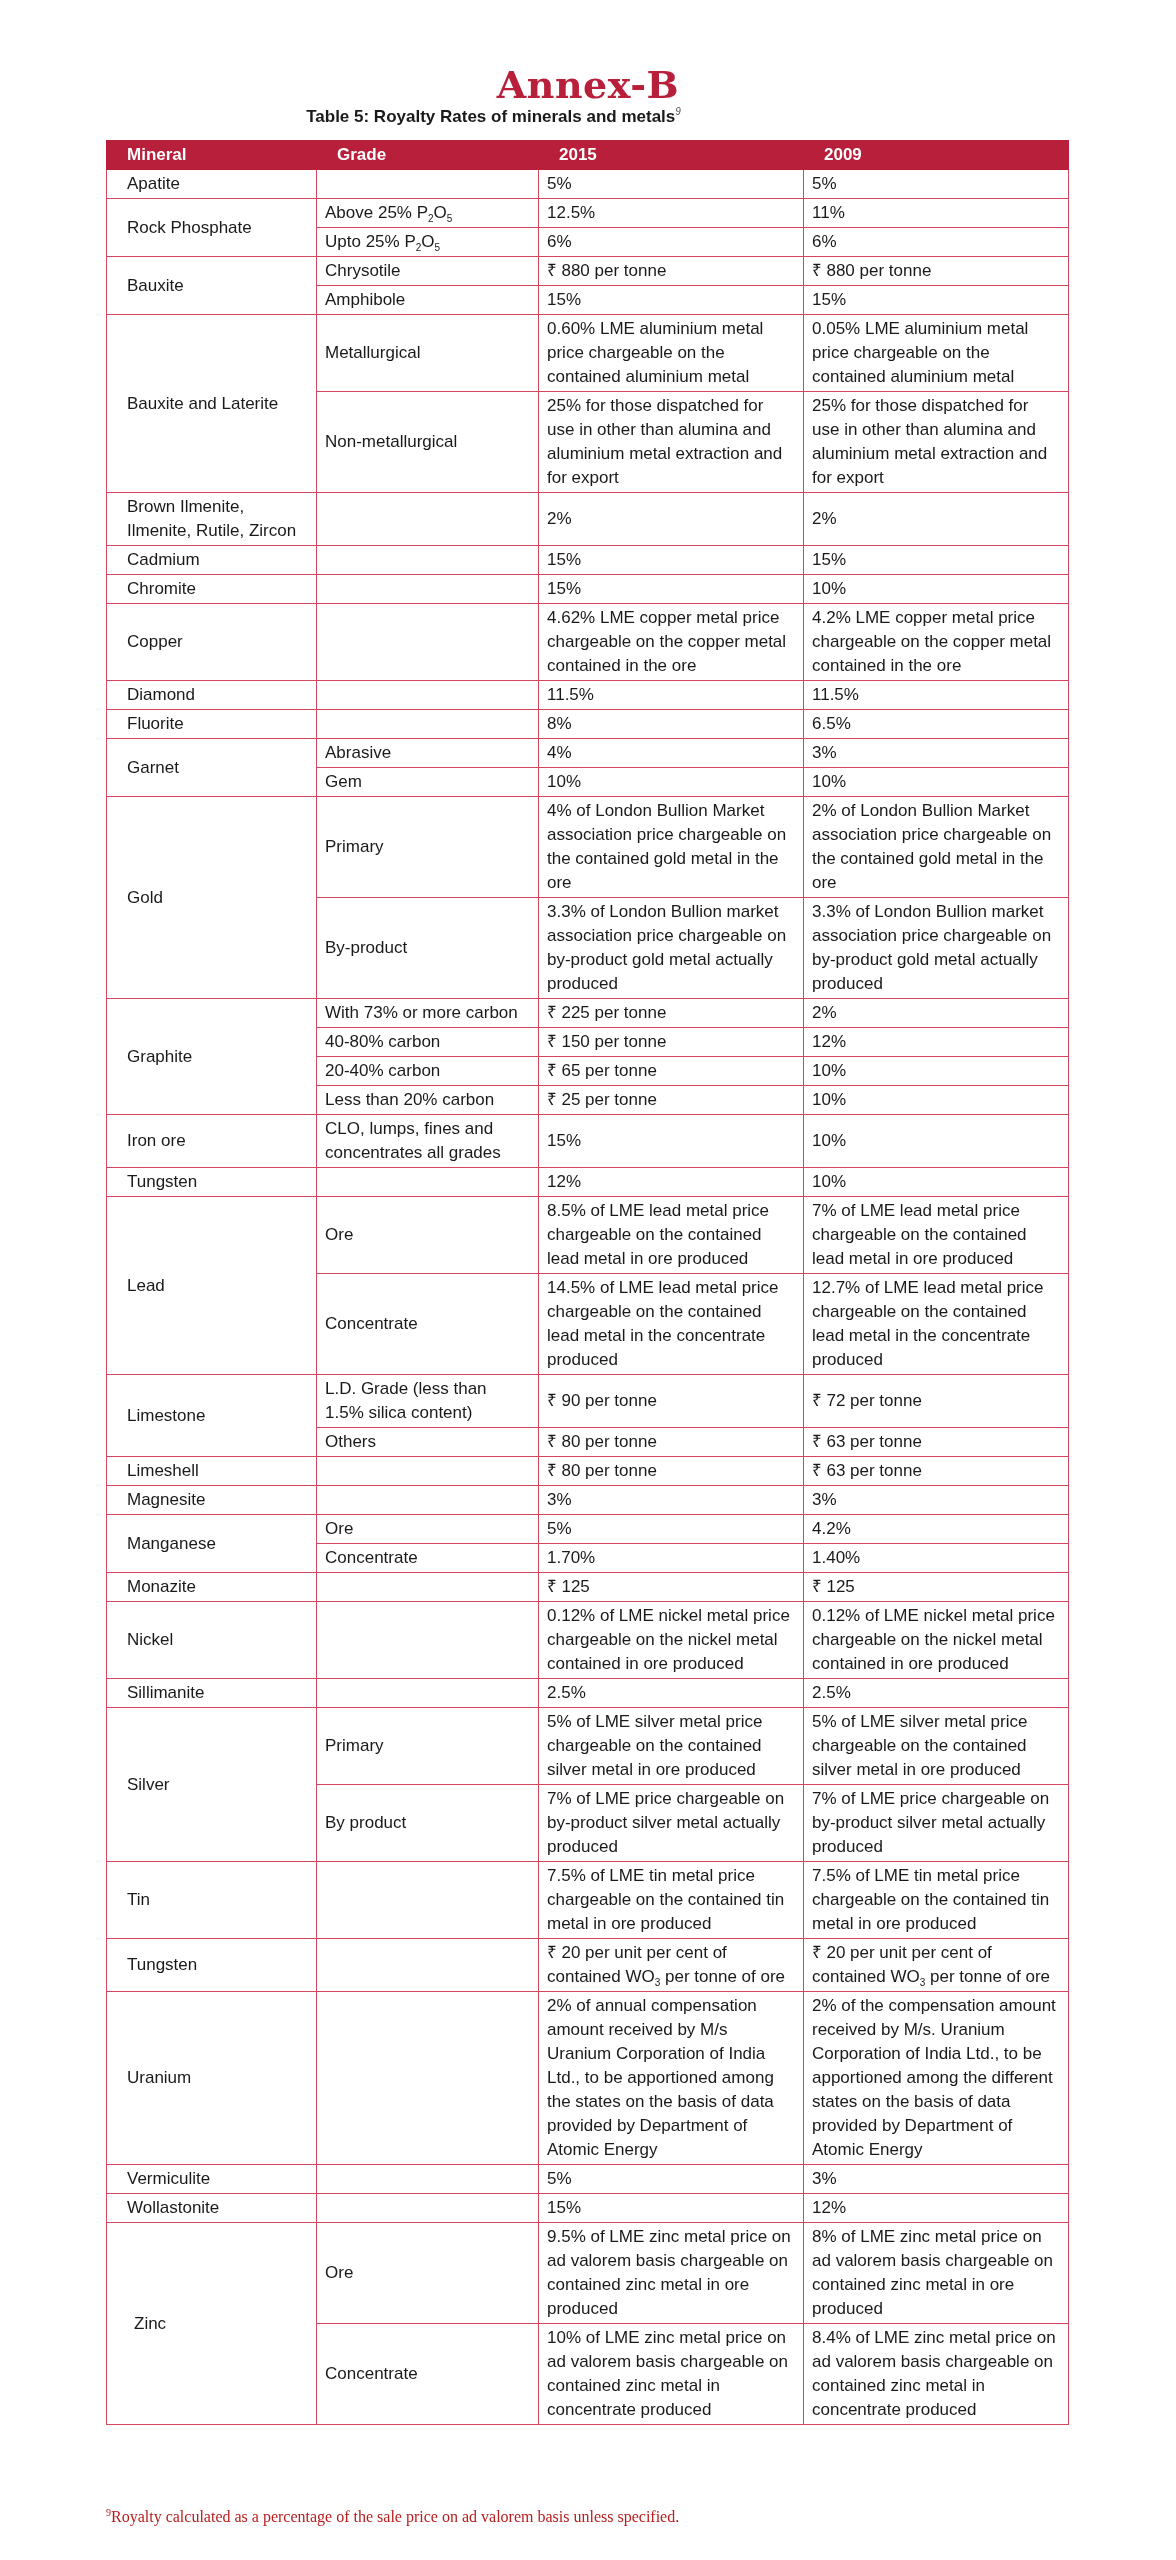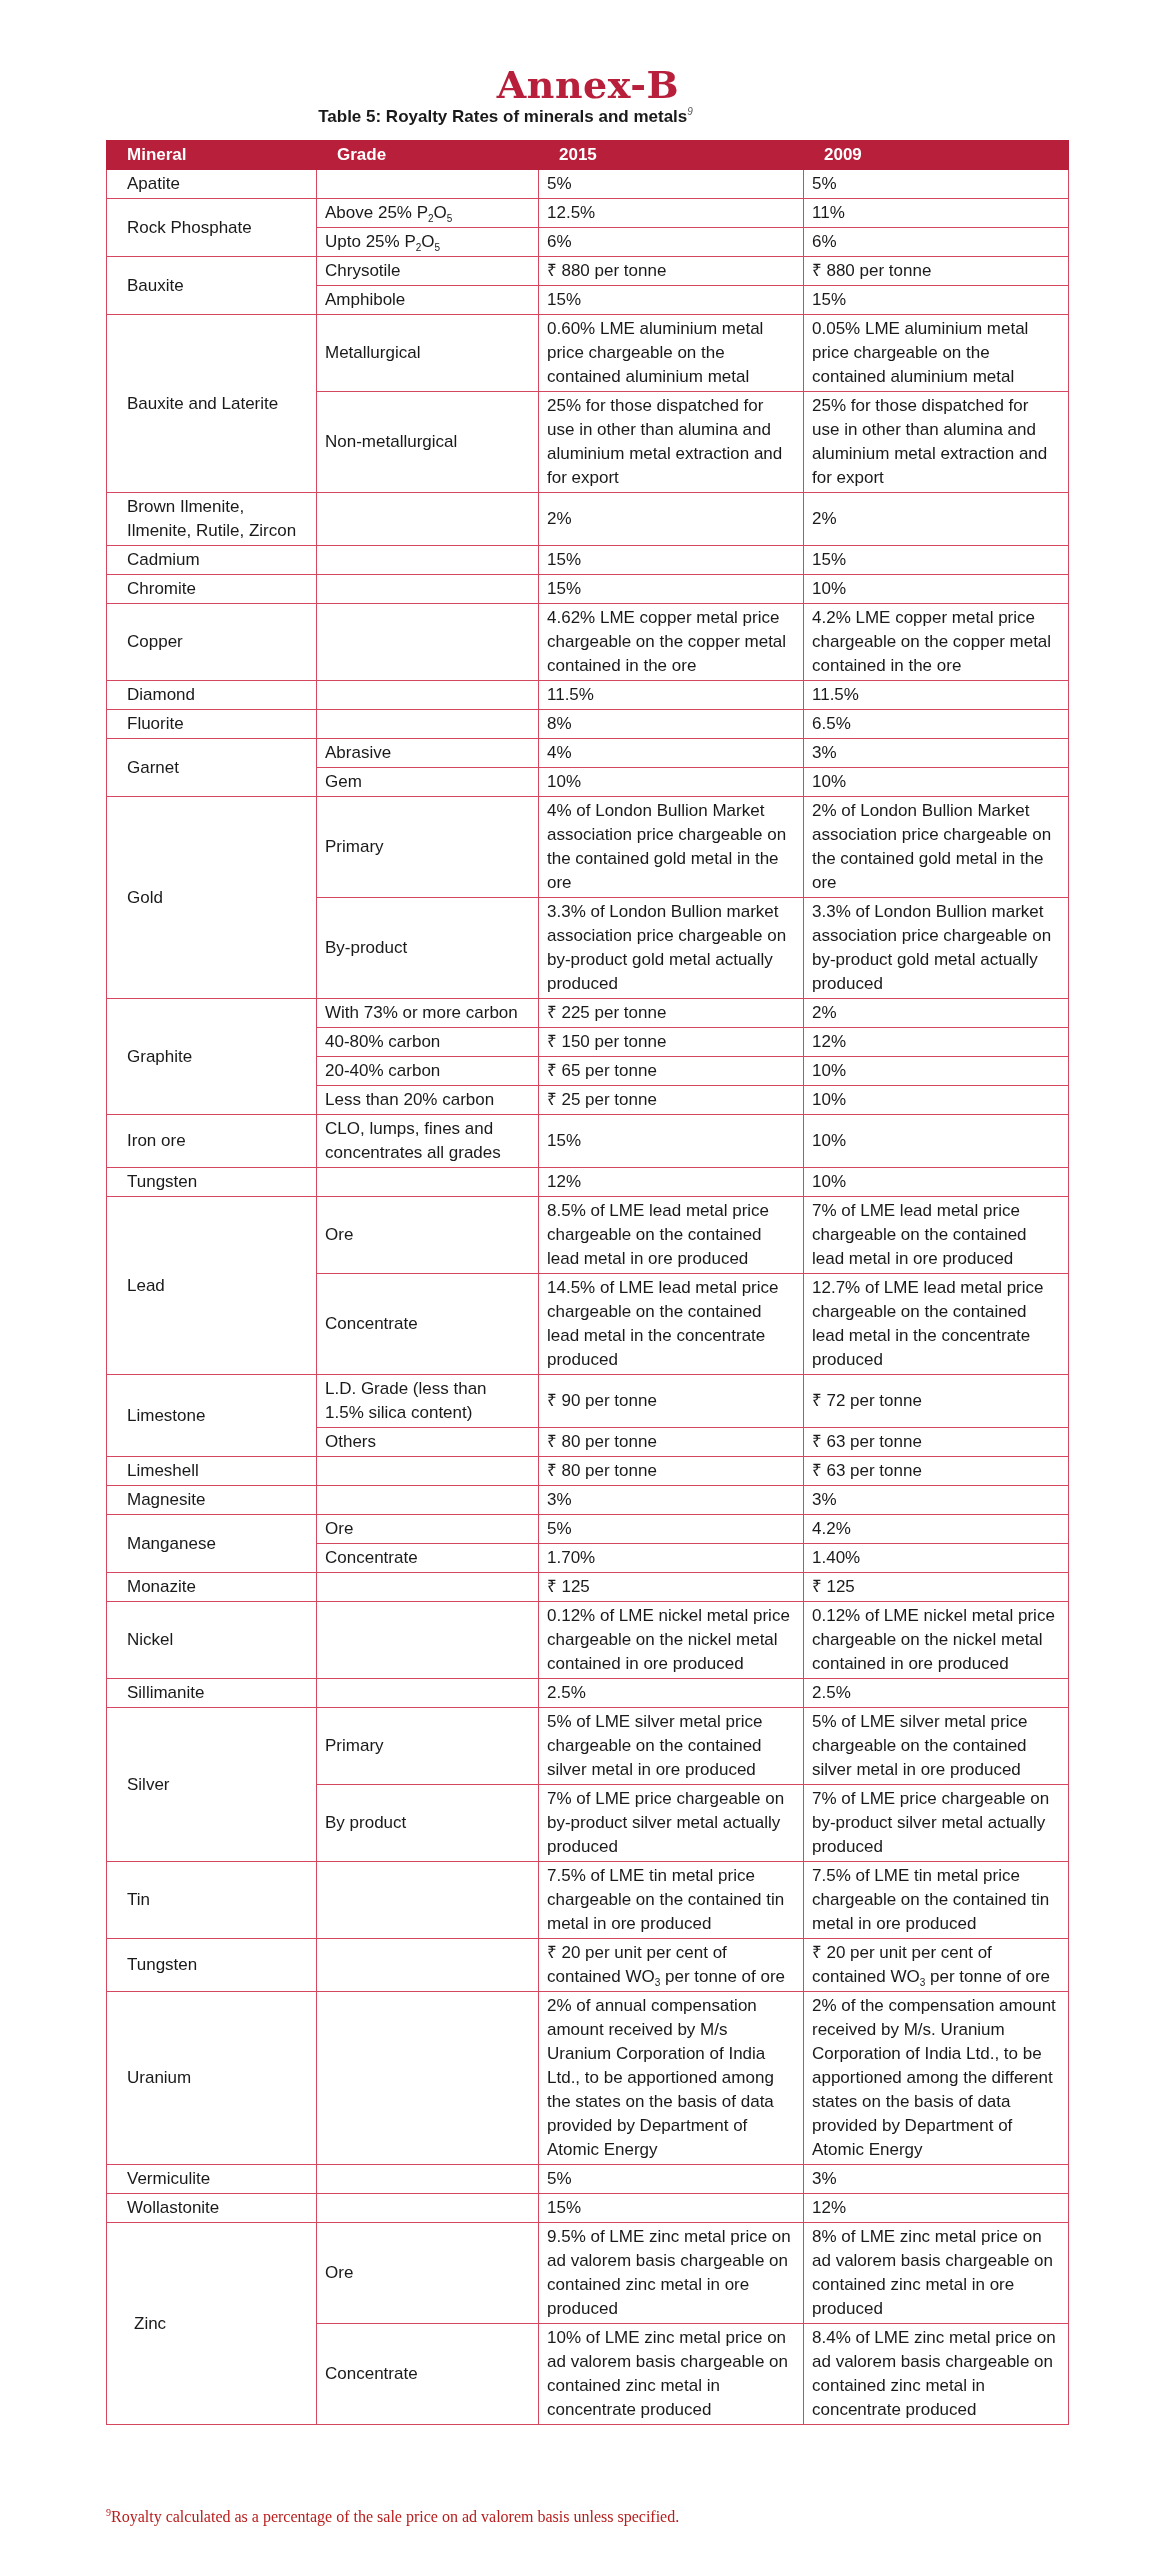--- a/index.html
+++ b/index.html
@@ -1,18 +1,18 @@
 <!DOCTYPE html>
 <html><head>
 <meta charset="utf-8">
 <style>
   html, body { margin:0; padding:0; background:#ffffff; }
   body { width:1176px; height:2560px; position:relative; overflow:hidden; font-family:"Liberation Sans", sans-serif; color:#1a1a1a; }
   .title { position:absolute; top:34px; left:0; width:1176px; text-align:center; font-family:"DejaVu Serif", "Liberation Serif", serif; font-weight:bold; font-size:38px; color:#b81f3a; letter-spacing:0.5px;margin-top:28px; }
-  .caption { position:absolute; top:106px; left:12px; width:987px; text-align:center; font-weight:bold; font-size:17px; color:#1a1a1a; }
+  .caption { position:absolute; top:106px; left:0; width:987px; text-align:center; font-weight:bold; font-size:17px; color:#1a1a1a; }
   .caption sup { font-weight:normal; font-style:italic; font-size:10px; color:#555; }
   table.roy { position:absolute; top:140px; left:106px; width:962px; border-collapse:collapse; table-layout:fixed; font-size:17px; }
   table.roy col.c1 { width:210px; }
   table.roy col.c2 { width:222px; }
   table.roy col.c3 { width:265px; }
   table.roy col.c4 { width:265px; }
   table.roy th { background:#b81f3a; color:#fff; text-align:left; font-weight:bold; font-size:17px; padding:2px 20px; height:24px; border:1.5px solid #b81f3a; }
   table.roy td { border:1.5px solid #d6475f; padding:2px 8px; line-height:24px; vertical-align:middle; text-align:left; }
   table.roy td.mineral { padding-left:20px; }
   table.roy td.mineral.indent { padding-left:27px; }

